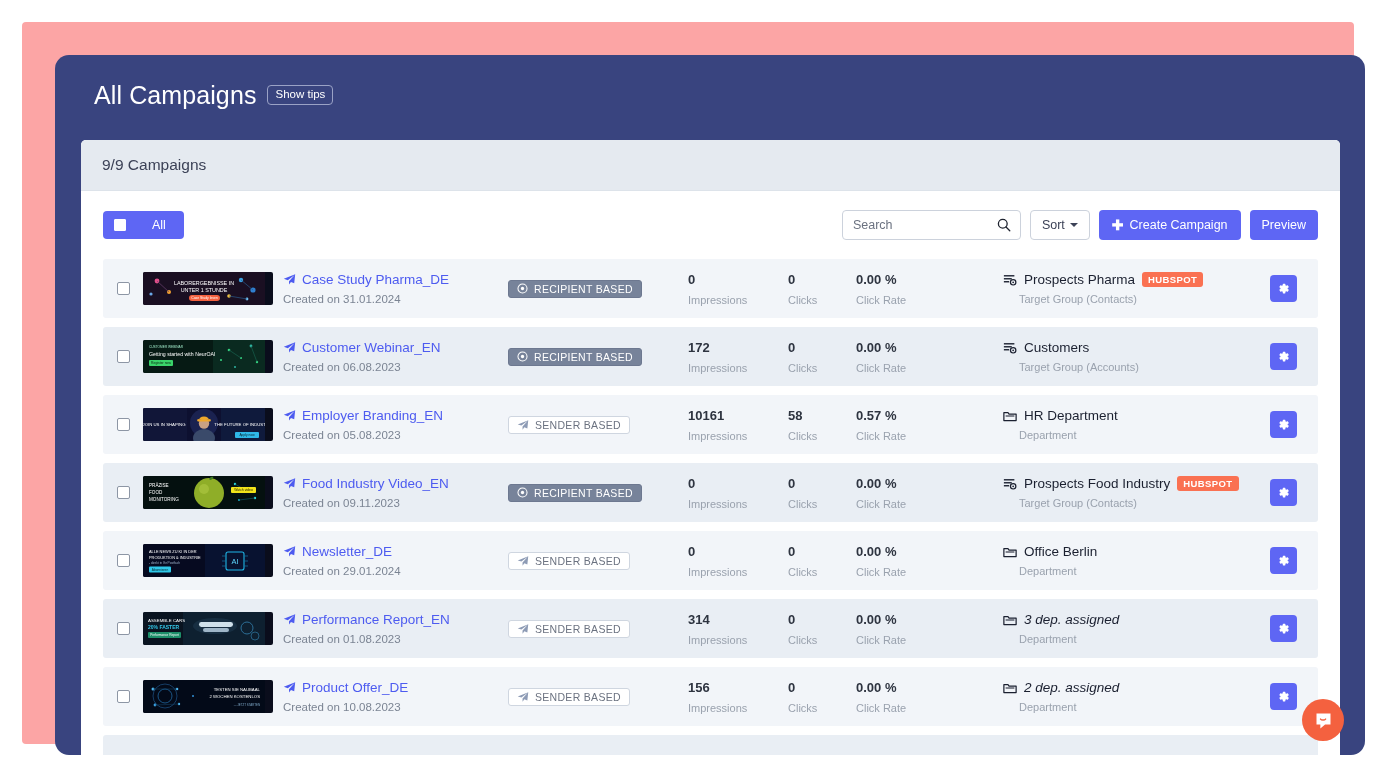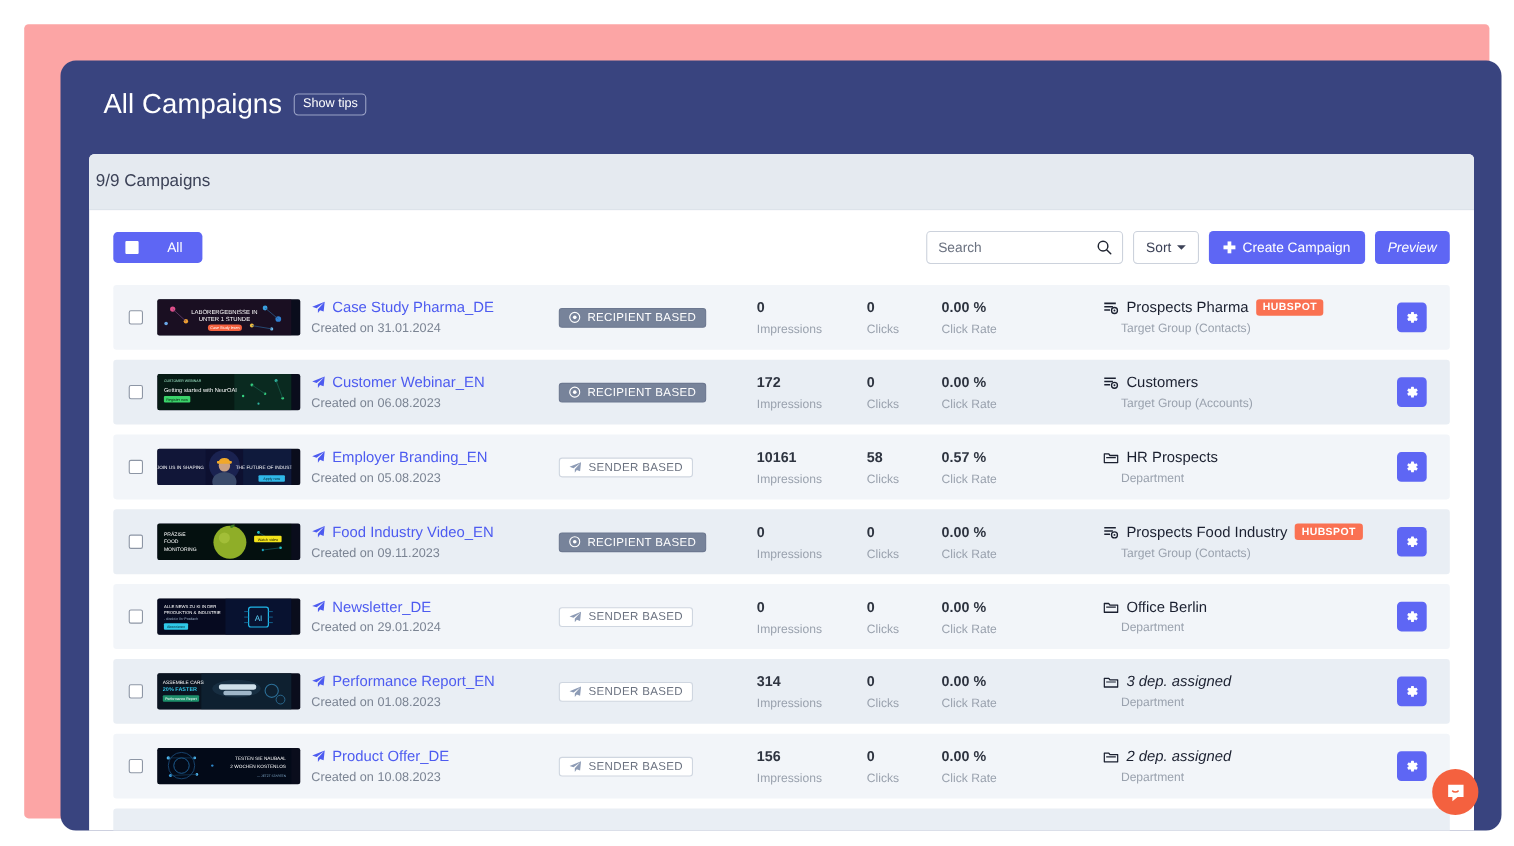--- a/index.html
+++ b/index.html
@@ -59,21 +59,21 @@
     left: 26px; top: 85px;
     width: 1259px; height: 640px;
     background: #ffffff;
     border-radius: 5px 5px 0 0;
     overflow: hidden;
   }
   #card-header {
     height: 51px;
     background: #e5eaf0;
     display: flex; align-items: center;
-    padding-left: 6px;
+    padding-left: 21px;
     border-bottom: 1px solid #dde3ea;
   }
   #card-header-title {
     font-size: 15.5px;
     color: #3c4257;
   }
 
   
   #toolbar {
     height: 68px;
@@ -154,21 +154,21 @@
     height: 30px;
     background: #5e66f4;
     border: none; border-radius: 4px;
     color: #fff;
     font-size: 12.5px;
     cursor: pointer;
     display: flex; align-items: center;
     font-family: inherit;
   }
   #create-campaign-button { padding: 0 13px; gap: 6px; }
-  #preview-button { padding: 0 12px; font-style: italic; }
+  #preview-button { padding: 0 12px; }
   .plus-icon { font-size: 14px; line-height: 1; font-weight: bold; }
 
   
   #campaign-list { padding: 0 22px; }
   .campaign-row {
     display: flex;
     align-items: center;
     height: 59px;
     margin-bottom: 9px;
     border-radius: 3px;
@@ -551,21 +551,21 @@
             <div class="metric rate">
               <div class="metric-value">0.57 %</div>
               <div class="metric-label">Click Rate</div>
             </div>
             <div class="row-target">
               <div class="target-line">
                 <svg class="target-icon" viewBox="0 0 16 16">
                   <path d="M1 4.2h4.7l1.2 1.6H15v7.4H1z" fill="none" stroke="#1b2030" stroke-width="1.4" stroke-linejoin="round"></path>
                   <line x1="3" y1="8" x2="13" y2="8" stroke="#1b2030" stroke-width="1.2"></line>
                 </svg>
-                <span class="target-name">HR Prospects</span>
+                <span class="target-name">HR Department</span>
               </div>
               <div class="target-sub">Department</div>
             </div>
             <div class="row-actions">
               <button class="gear-button">
                 <svg width="13" height="13" viewBox="0 0 16 16">
                   <path fill="#ffffff" d="M8 5.1A2.9 2.9 0 1 0 8 10.9 2.9 2.9 0 0 0 8 5.1zm0 4.4A1.5 1.5 0 1 1 8 6.5a1.5 1.5 0 0 1 0 3z"></path>
                   <path fill="#ffffff" d="M14.2 9.3l-1.1-.6a5.3 5.3 0 0 0 0-1.4l1.1-.6a.6.6 0 0 0 .2-.8l-1-1.7a.6.6 0 0 0-.8-.2l-1.1.6a5.2 5.2 0 0 0-1.2-.7V2.6a.6.6 0 0 0-.6-.6H7.7a.6.6 0 0 0-.6.6v1.3a5.2 5.2 0 0 0-1.2.7l-1.1-.6a.6.6 0 0 0-.8.2l-1 1.7a.6.6 0 0 0 .2.8l1.1.6a5.3 5.3 0 0 0 0 1.4l-1.1.6a.6.6 0 0 0-.2.8l1 1.7a.6.6 0 0 0 .8.2l1.1-.6c.37.3.78.53 1.2.7v1.3c0 .33.27.6.6.6h2a.6.6 0 0 0 .6-.6v-1.3c.42-.17.83-.4 1.2-.7l1.1.6a.6.6 0 0 0 .8-.2l1-1.7a.6.6 0 0 0-.2-.8z"></path>
                 </svg>
               </button>

